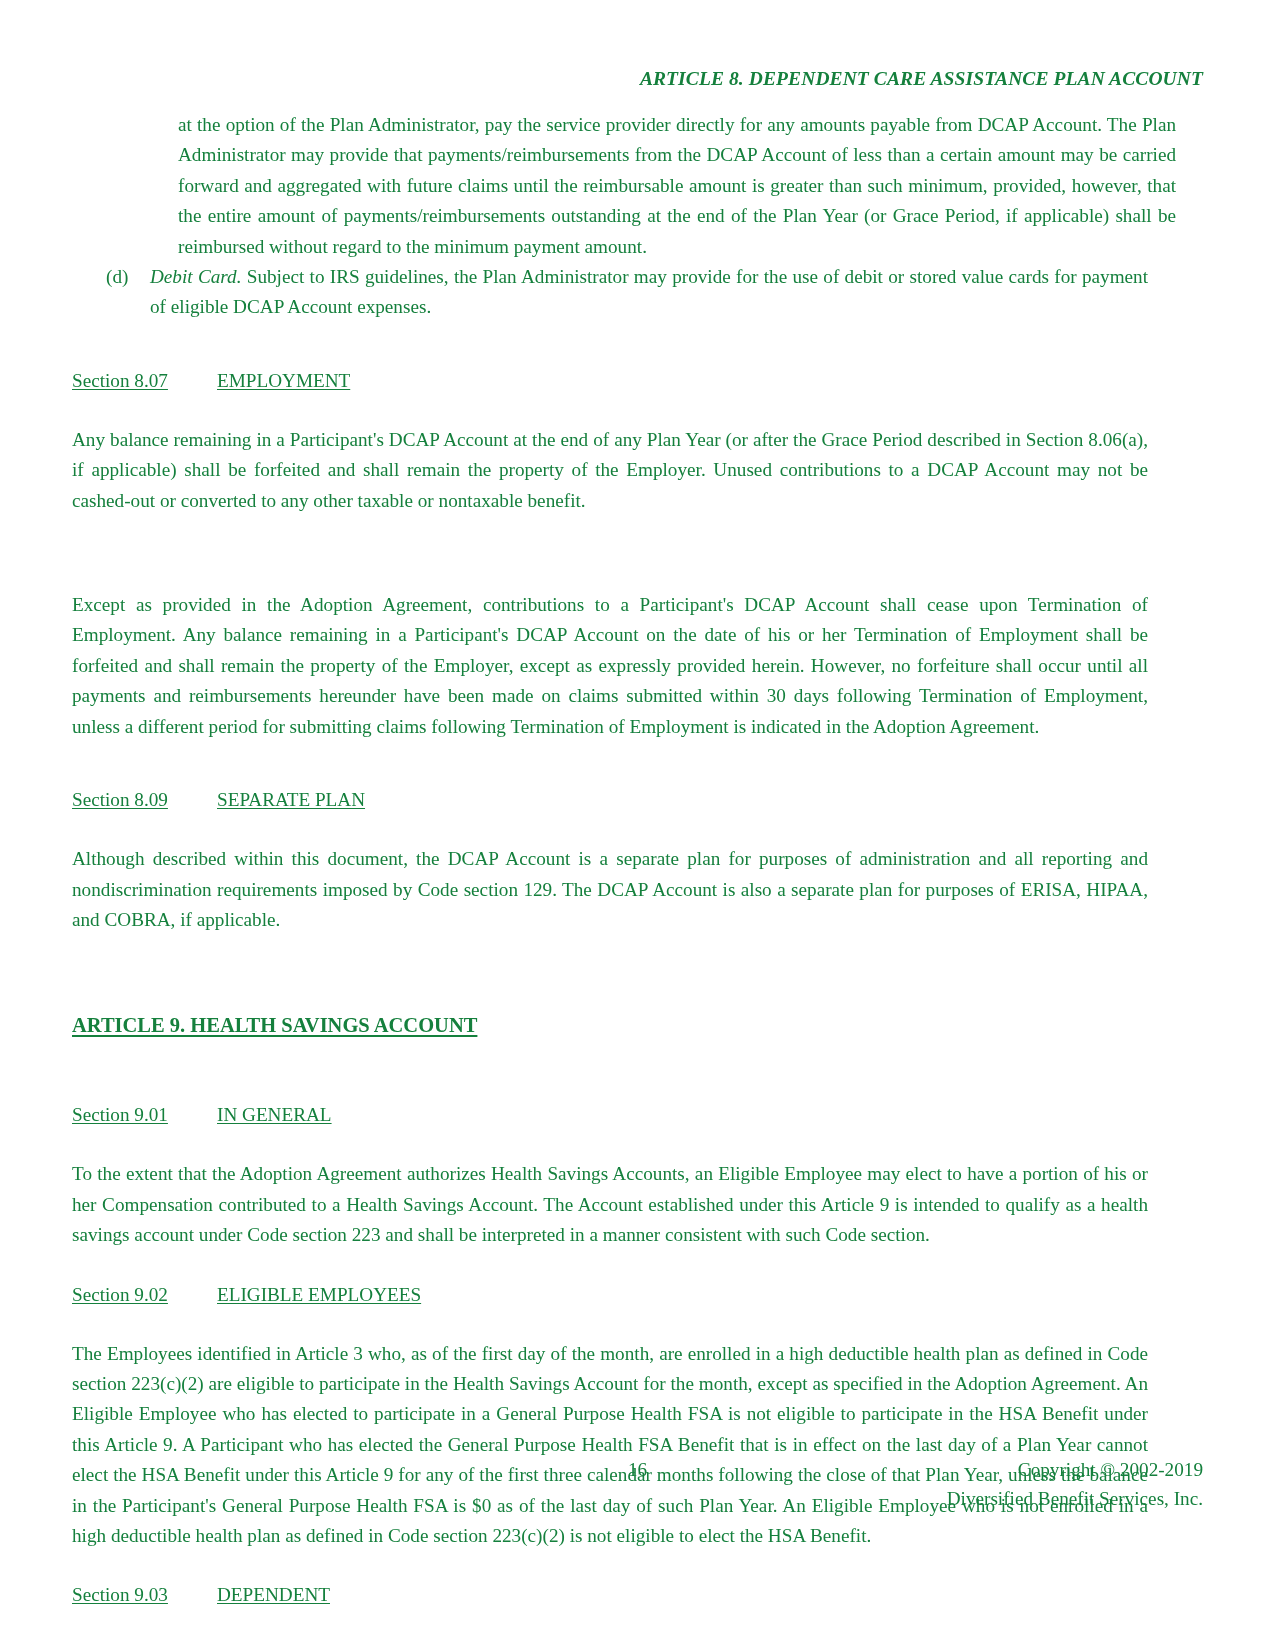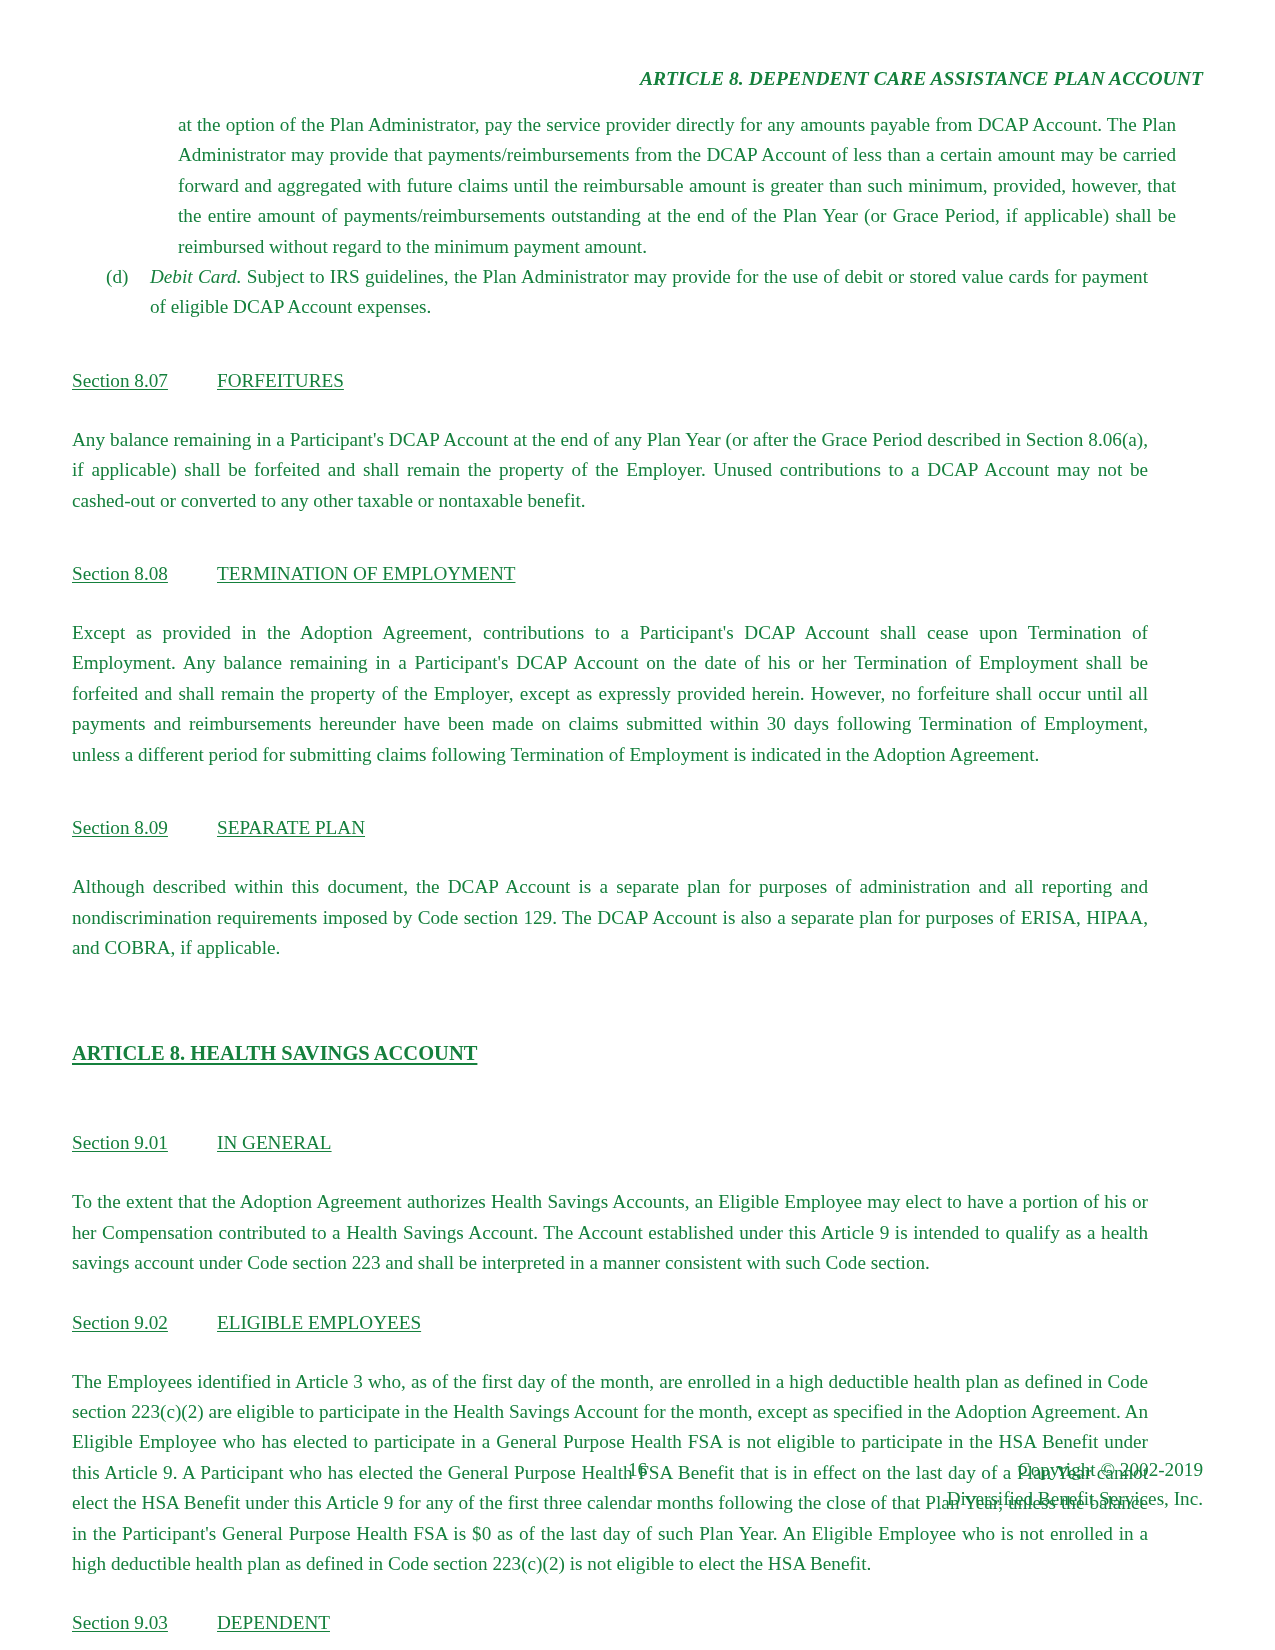--- a/index.html
+++ b/index.html
@@ -153,53 +153,49 @@
       <div class="list-body">
         <span class="lead-in">Debit Card.</span>
         <span>Subject to IRS guidelines, the Plan Administrator may provide for the use of debit or stored value cards for payment of eligible DCAP Account expenses.</span>
       </div>
     </div>
 
     <div class="gap-lg"></div>
 
     <div class="section-heading">
       <span class="section-num">Section 8.07</span>
-      <span class="section-title">FORFEITURES</span>
+      <span class="section-title">EMPLOYMENT</span>
     </div>
 
     <div class="gap-md"></div>
 
     <p class="para">Any balance remaining in a Participant's DCAP Account at the end of any Plan Year (or after the Grace Period described in Section 8.06(a), if applicable) shall be forfeited and shall remain the property of the Employer. Unused contributions to a DCAP Account may not be cashed-out or converted to any other taxable or nontaxable benefit.</p>
 
     <div class="gap-lg"></div>
 
-    <div class="section-heading">
-      <span class="section-num">Section 8.08</span>
-      <span class="section-title">TERMINATION OF EMPLOYMENT</span>
-    </div>
 
     <div class="gap-md"></div>
 
     <p class="para">Except as provided in the Adoption Agreement, contributions to a Participant's DCAP Account shall cease upon Termination of Employment. Any balance remaining in a Participant's DCAP Account on the date of his or her Termination of Employment shall be forfeited and shall remain the property of the Employer, except as expressly provided herein. However, no forfeiture shall occur until all payments and reimbursements hereunder have been made on claims submitted within 30 days following Termination of Employment, unless a different period for submitting claims following Termination of Employment is indicated in the Adoption Agreement.</p>
 
     <div class="gap-lg"></div>
 
     <div class="section-heading">
       <span class="section-num">Section 8.09</span>
       <span class="section-title">SEPARATE PLAN</span>
     </div>
 
     <div class="gap-md"></div>
 
     <p class="para">Although described within this document, the DCAP Account is a separate plan for purposes of administration and all reporting and nondiscrimination requirements imposed by Code section 129. The DCAP Account is also a separate plan for purposes of ERISA, HIPAA, and COBRA, if applicable.</p>
 
     <div class="gap-xxl"></div>
 
     <div>
-      <span class="article-heading">ARTICLE 8. HEALTH SAVINGS ACCOUNT</span>
+      <span class="article-heading">ARTICLE 9. HEALTH SAVINGS ACCOUNT</span>
     </div>
 
     <div class="gap-xl"></div>
 
     <div class="section-heading">
       <span class="section-num">Section 9.01</span>
       <span class="section-title">IN GENERAL</span>
     </div>
 
     <div class="gap-md"></div>

